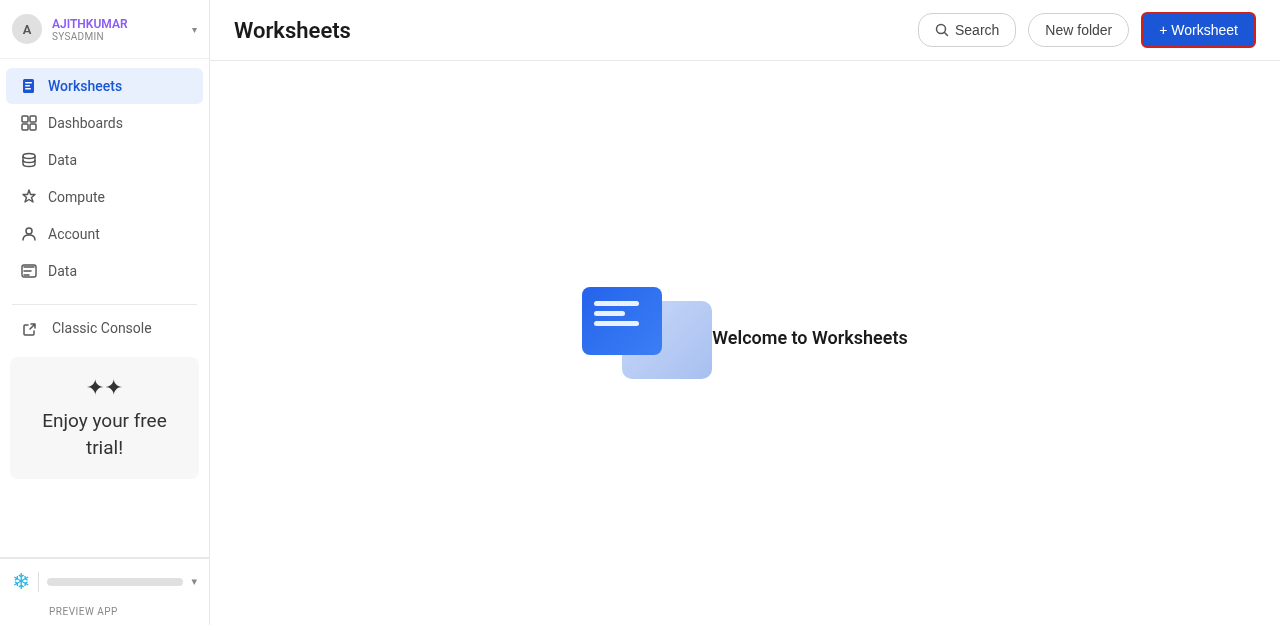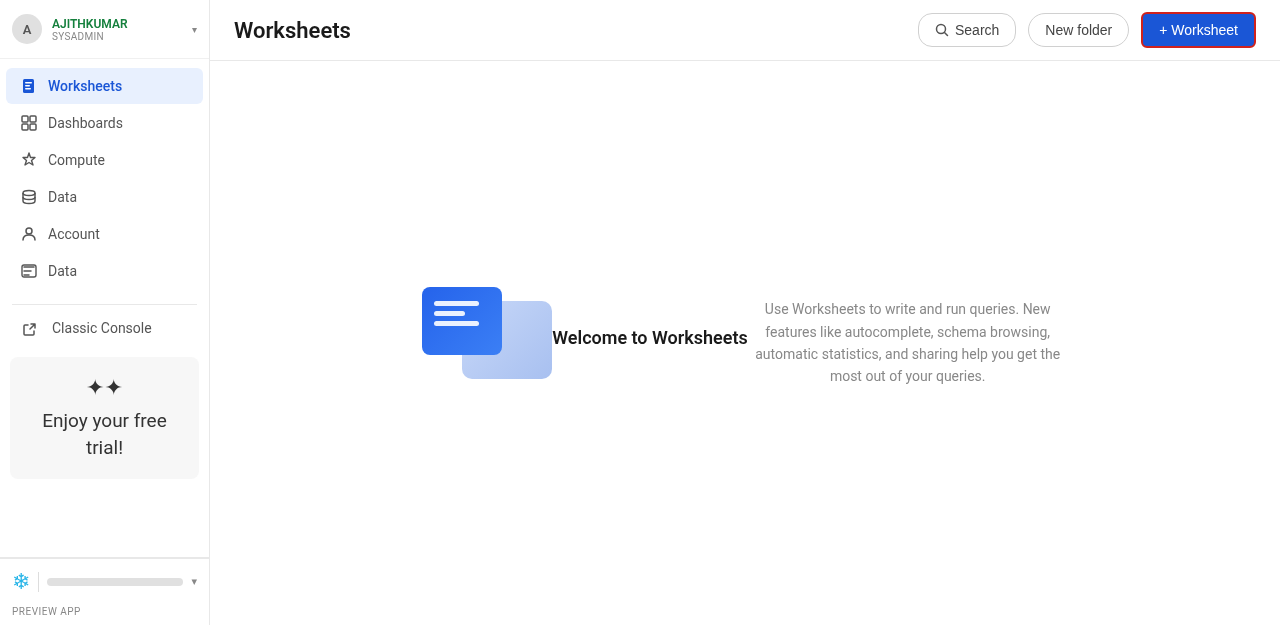--- a/index.html
+++ b/index.html
@@ -49,21 +49,21 @@
     }
 
     .user-info {
       flex: 1;
       min-width: 0;
     }
 
     .user-name {
       font-size: 12px;
       font-weight: 600;
-      color: #15803d;
+      color: #8b5cf6;
       white-space: nowrap;
       overflow: hidden;
       text-overflow: ellipsis;
     }
 
     .user-role {
       font-size: 10px;
       color: #888;
       text-transform: uppercase;
       letter-spacing: 0.3px;
@@ -179,20 +179,21 @@
       font-size: 11px;
       color: #888;
     }
 
     .preview-label {
       font-size: 10px;
       color: #888;
       text-transform: uppercase;
       letter-spacing: 0.5px;
       padding: 2px 12px 8px;
+      margin-left: 37px;
     }
 
     
     .main {
       flex: 1;
       display: flex;
       flex-direction: column;
       background: #fff;
     }
 
@@ -354,35 +355,35 @@
             <rect x="1" y="9" width="6" height="6" rx="1" stroke="#555" stroke-width="1.5"></rect>
             <rect x="9" y="9" width="6" height="6" rx="1" stroke="#555" stroke-width="1.5"></rect>
           </svg>
         </span>
         <span>Dashboards</span>
       </div>
 
       <div class="nav-item">
         <span class="nav-icon">
           <svg width="16" height="16" viewBox="0 0 16 16" fill="none">
-            <path d="M8 1L9.5 5.5H14L10.5 8.5L12 13L8 10.5L4 13L5.5 8.5L2 5.5H6.5L8 1Z" stroke="#555" stroke-width="1.4" stroke-linejoin="round"></path>
-          </svg>
-        </span>
-        <span>Compute</span>
-      </div>
-
-      <div class="nav-item">
-        <span class="nav-icon">
-          <svg width="16" height="16" viewBox="0 0 16 16" fill="none">
             <ellipse cx="8" cy="4" rx="6" ry="2.5" stroke="#555" stroke-width="1.5"></ellipse>
             <path d="M2 4v4c0 1.38 2.686 2.5 6 2.5s6-1.12 6-2.5V4" stroke="#555" stroke-width="1.5"></path>
             <path d="M2 8v4c0 1.38 2.686 2.5 6 2.5s6-1.12 6-2.5V8" stroke="#555" stroke-width="1.5"></path>
           </svg>
         </span>
         <span>Data</span>
+      </div>
+
+      <div class="nav-item">
+        <span class="nav-icon">
+          <svg width="16" height="16" viewBox="0 0 16 16" fill="none">
+            <path d="M8 1L9.5 5.5H14L10.5 8.5L12 13L8 10.5L4 13L5.5 8.5L2 5.5H6.5L8 1Z" stroke="#555" stroke-width="1.4" stroke-linejoin="round"></path>
+          </svg>
+        </span>
+        <span>Compute</span>
       </div>
 
       <div class="nav-item">
         <span class="nav-icon">
           <svg width="16" height="16" viewBox="0 0 16 16" fill="none">
             <circle cx="8" cy="5" r="3" stroke="#555" stroke-width="1.5"></circle>
             <path d="M2 14c0-3.314 2.686-5 6-5s6 1.686 6 5" stroke="#555" stroke-width="1.5" stroke-linecap="round"></path>
           </svg>
         </span>
         <span>Account</span>
@@ -454,15 +455,14 @@
     <div class="worksheet-illustration">
       <div class="illus-back"></div>
       <div class="illus-front">
         <div class="illus-line illus-line-long"></div>
         <div class="illus-line illus-line-short"></div>
         <div class="illus-line illus-line-long"></div>
       </div>
     </div>
 
     <h2 class="welcome-title">Welcome to Worksheets</h2>
-    <p class="welcome-desc">Use Worksheets to write and run queries. New features like autocomplete, schema browsing, automatic statistics, and sharing help you get the most out of your queries.</p>
   </div>
 </div>
 
 </body></html>

